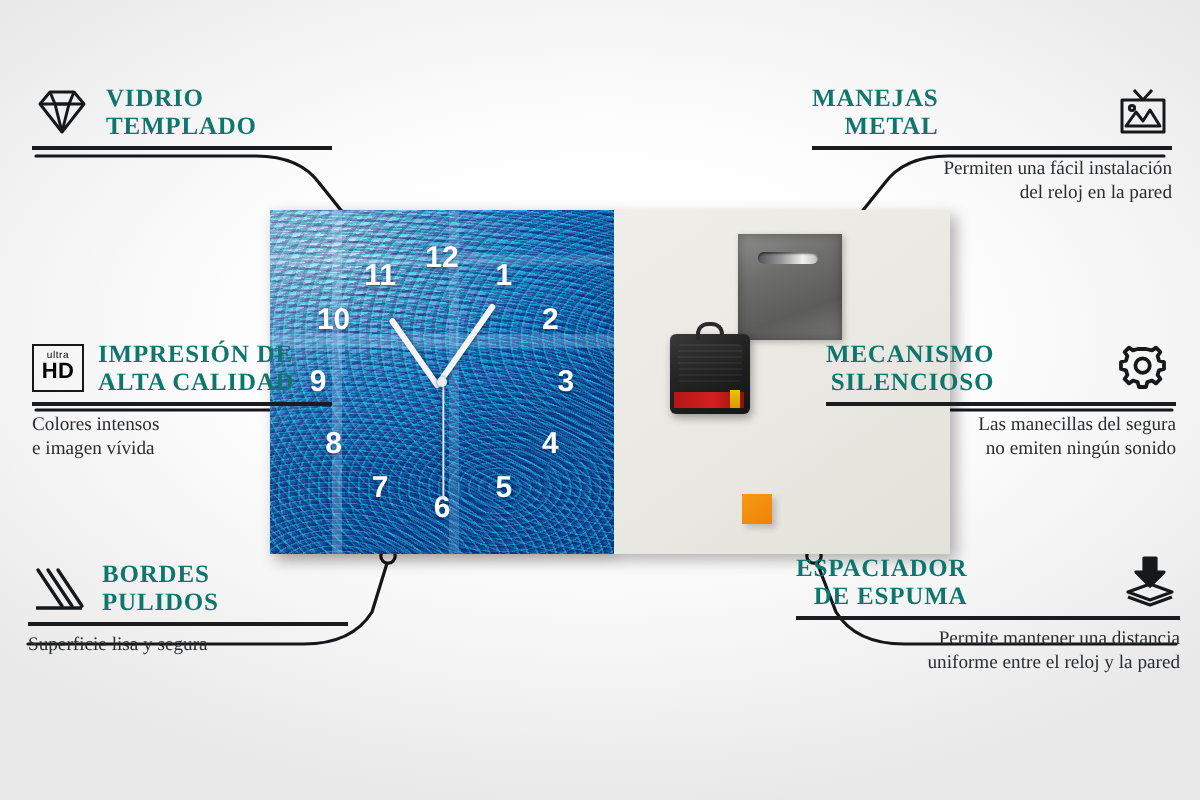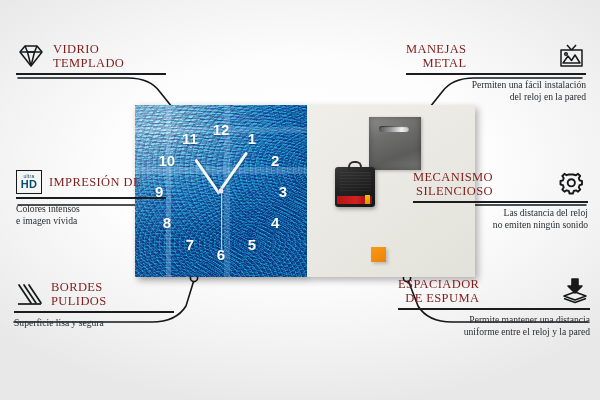--- a/index.html
+++ b/index.html
@@ -129,36 +129,36 @@
     background:linear-gradient(145deg,#f79a16,#ef8207);
     box-shadow:2px 2px 3px rgba(0,0,0,.18);
   }
 
   
   .callout { position:absolute; }
   .callout .head { display:flex; align-items:center; gap:7px; }
   .callout.left .head { justify-content:flex-start; }
   .callout.right .head { justify-content:space-between; }
   .title {
-    font-family:"Liberation Serif", serif; font-weight:normal; color:#7f1d1d;
+    font-family:"Liberation Serif", serif; font-weight:bold; color:#0f766e;
     font-size:12.5px; line-height:1.12; letter-spacing:.4px;
   }
   .callout.left .title { text-align:left; }
   .callout.right .title { text-align:right; }
   .rule { height:1.6px; background:#1a1c1e; margin:3px 0 4px; }
   .sub {
     font-family:"Liberation Serif", serif; color:#2a2d30; font-size:9.6px; line-height:1.28;
   }
   .callout.left .sub { text-align:left; }
   .callout.right .sub { text-align:right;font-family:Liberation Serif, serif; }
   .icon { flex:0 0 auto; display:block; }
   .hd-box {
     width:26px; height:24px; border:1.6px solid #16181a;
     display:flex; flex-direction:column; align-items:center; justify-content:center;
-    font-family:"Liberation Sans", sans-serif; color:#0c4a6e; line-height:1;
+    font-family:"Liberation Sans", sans-serif; color:#000000; line-height:1;
   }
   .hd-box .u { font-size:5px; letter-spacing:.3px; }
   .hd-box .h { font-size:11px; font-weight:bold; letter-spacing:.2px; }
 </style>
 </head>
 <body>
 
 <div id="stage">
 
   <svg class="wires" viewBox="0 0 600 400">
@@ -244,20 +244,21 @@
   </div>
 
   <div class="callout left" style="left:16px; top:170px; width:150px;">
     <div class="head">
       <div class="hd-box">
         <span class="u">ultra</span>
         <span class="h">HD</span>
       </div>
       <div class="title">
         <div>IMPRESIÓN DE</div>
+        <div>ALTA CALIDAD</div>
       </div>
     </div>
     <div class="rule"></div>
     <div class="sub">
       <div>Colores intensos</div>
       <div>e imagen vívida</div>
     </div>
   </div>
 
   <div class="callout left" style="left:14px; top:280px; width:160px;">
@@ -311,21 +312,21 @@
       </div>
       <svg class="icon" width="30" height="26" viewBox="0 0 30 26">
         <g fill="none" stroke="#16181a" stroke-width="1.9" stroke-linejoin="round">
           <path d="M15,3.5 L18,4.2 L20,2.8 L22.2,5 L20.8,7 L21.5,9.3 L24,10 L24,13.5 L21.5,14.2 L20.8,16.5 L22.2,18.5 L20,20.7 L18,19.3 L15.7,20 L15,22.5 L11.5,22.5 L10.8,20 L8.5,19.3 L6.5,20.7 L4.3,18.5 L5.7,16.5 L5,14.2 L2.5,13.5 L2.5,10 L5,9.3 L5.7,7 L4.3,5 L6.5,2.8 L8.5,4.2 L10.8,3.5 Z"></path>
           <circle cx="13.3" cy="11.8" r="3.6"></circle>
         </g>
       </svg>
     </div>
     <div class="rule"></div>
     <div class="sub">
-      <div>Las distancia del reloj</div>
+      <div>Las manecillas del segura</div>
       <div>no emiten ningún sonido</div>
     </div>
   </div>
 
   <div class="callout right" style="right:10px; top:277px; width:192px;">
     <div class="head">
       <div class="title">
         <div>ESPACIADOR</div>
         <div>DE ESPUMA</div>
       </div>

